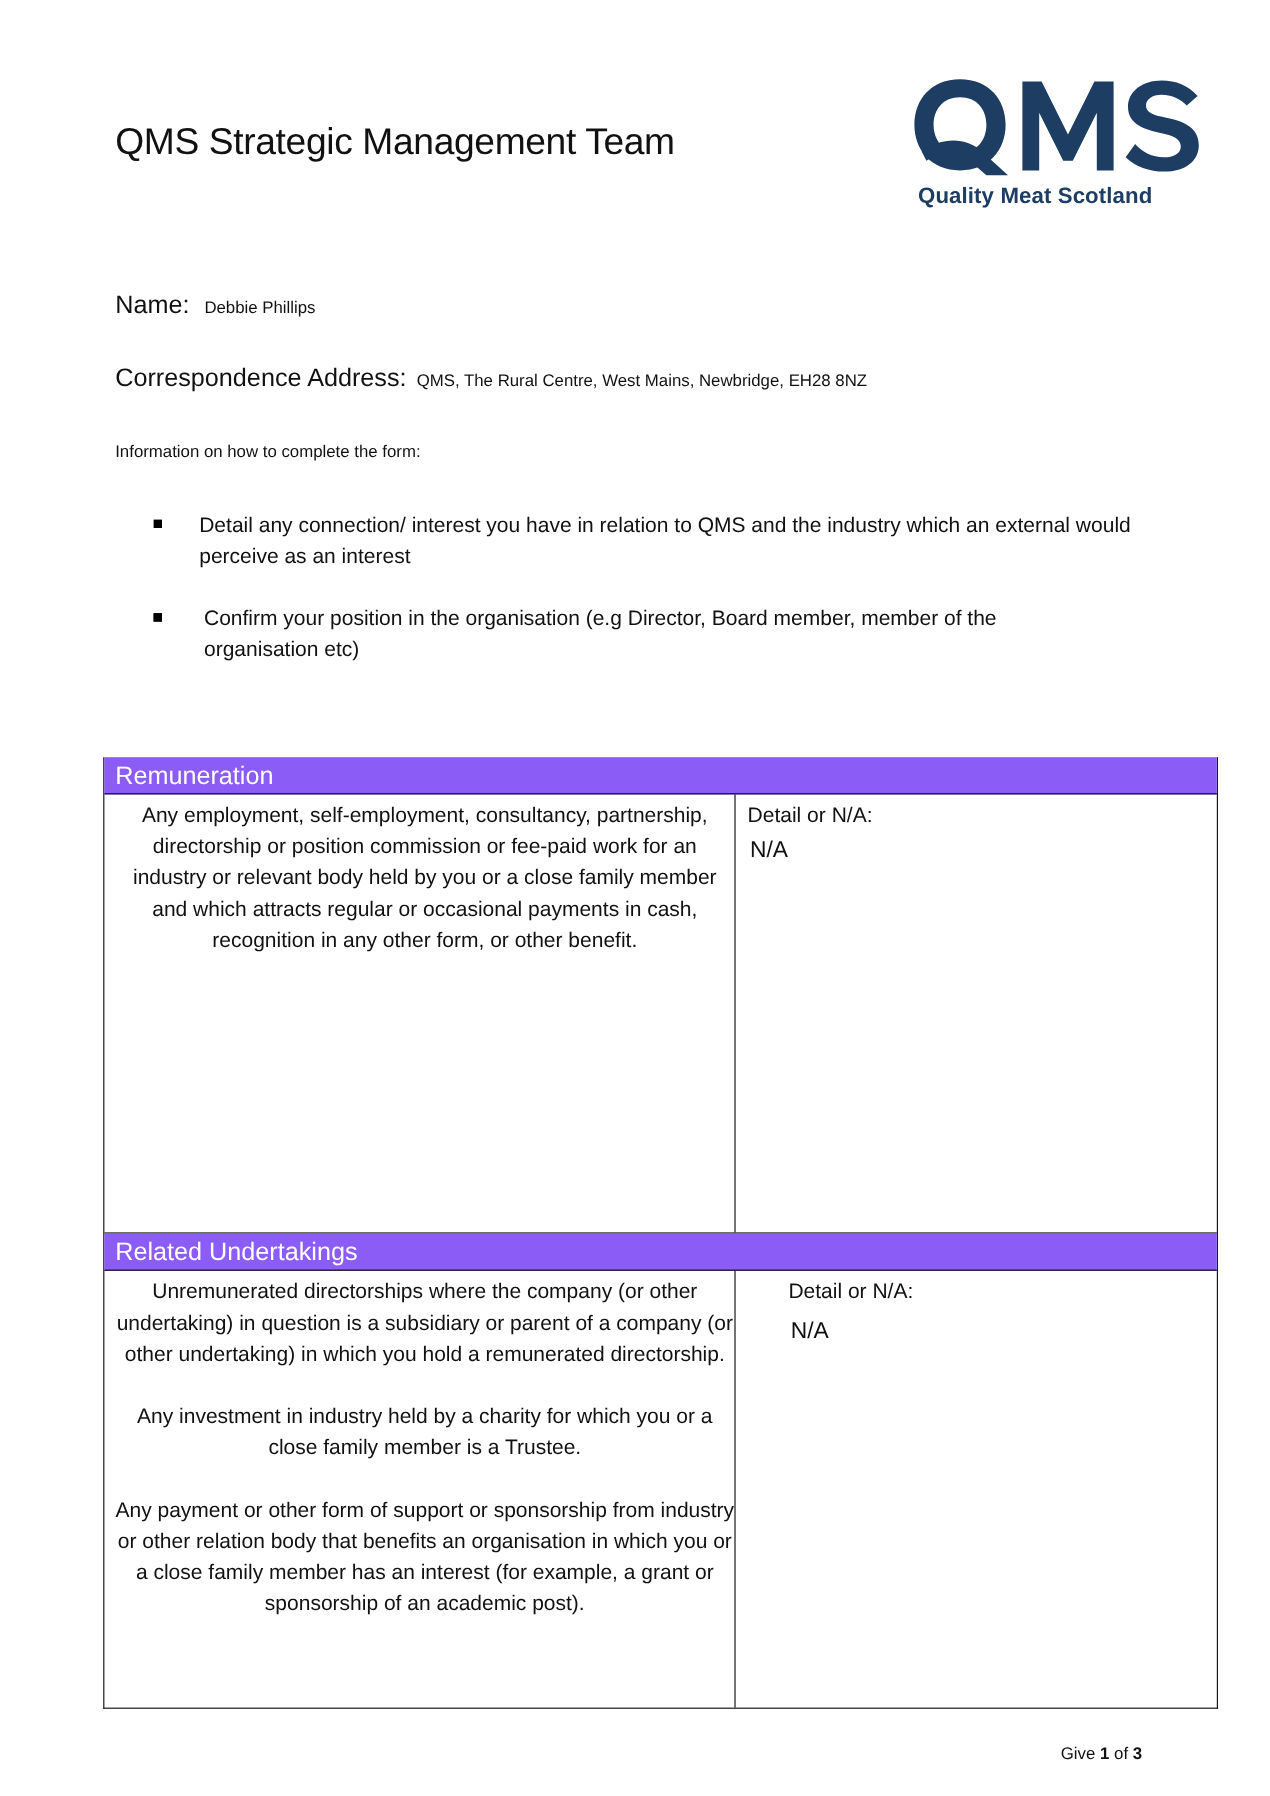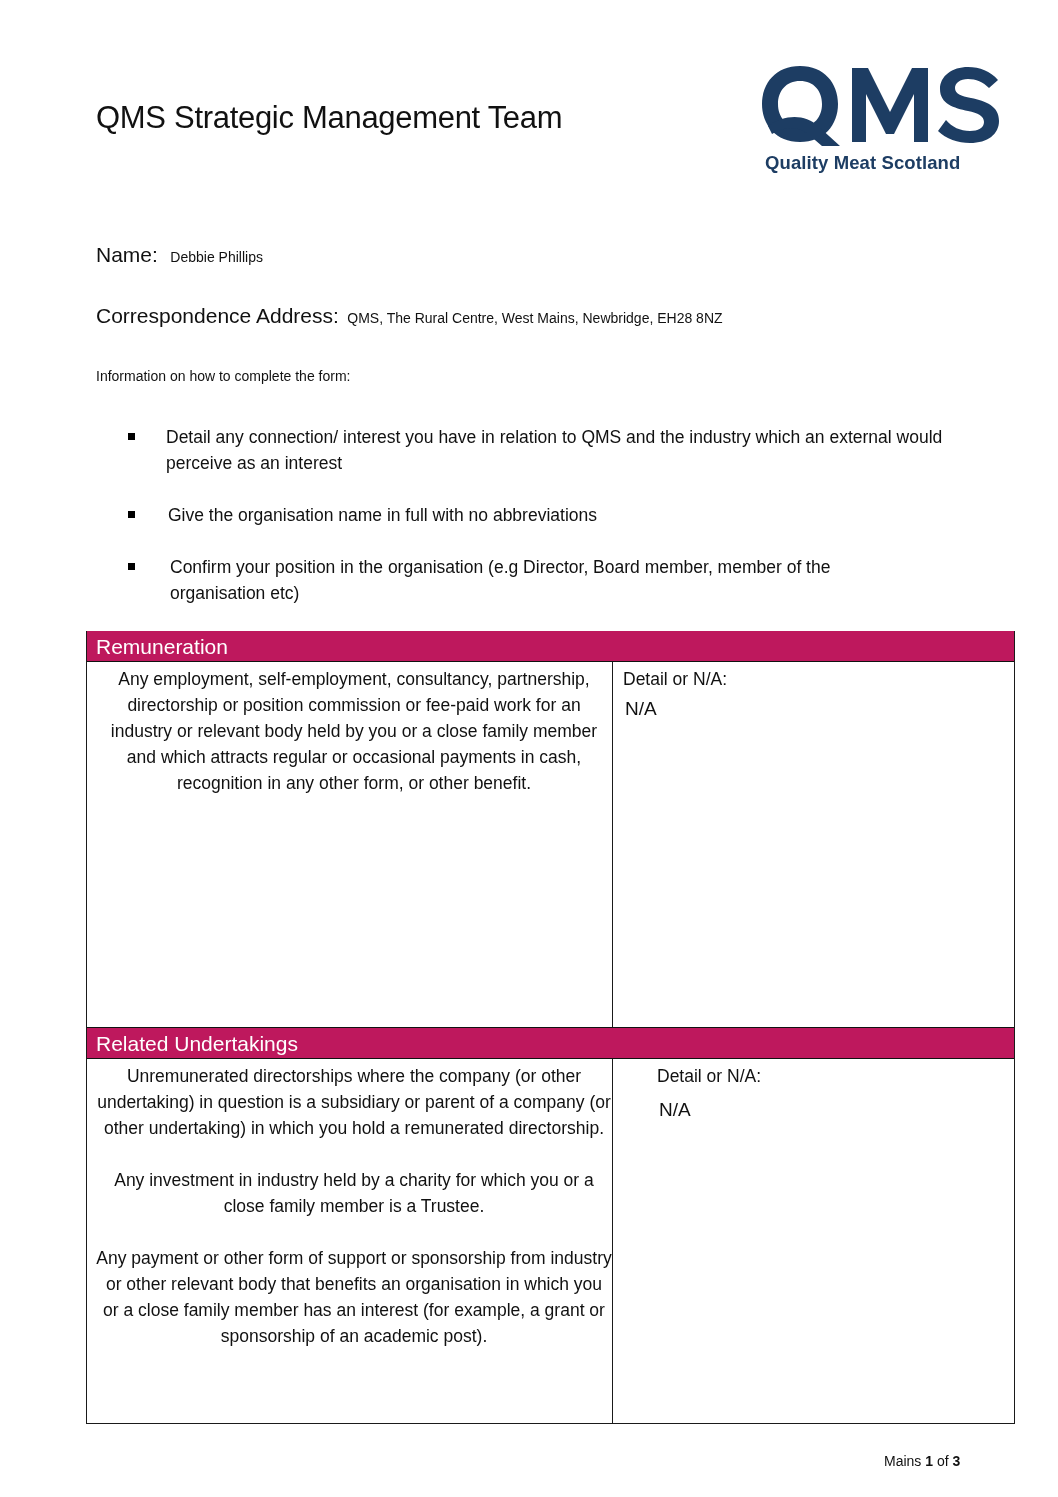--- a/index.html
+++ b/index.html
@@ -25,21 +25,21 @@
     .bullets { left: 128px; top: 424px; width: 880px; font-size: 17.5px; line-height: 26px; color: #111; }
     .bullet { position: relative; padding-left: 38px; margin-bottom: 26px; }
     .bullet .mark {
       position: absolute; left: 0; top: 9px; width: 7px; height: 7px; background: #000;
     }
     .table {
       left: 86px; top: 631px; width: 929px; border: 1.5px solid #1a1a1a;
       border-top: none; box-sizing: border-box;
     }
     .section-header {
-      background: #be185d; color: #ffffff; font-size: 21px; height: 30px; line-height: 32px;
+      background: #8b5cf6; color: #ffffff; font-size: 21px; height: 30px; line-height: 32px;
       padding-left: 9px; border-bottom: 1.5px solid #111;
     }
     .section-row { display: flex; }
     .section-left {
       width: 526px; border-right: 1.5px solid #1a1a1a; padding: 4px 0 0 9px;
       font-size: 17.5px; line-height: 26px; color: #111; box-sizing: border-box; text-align: center;
     }
     .section-right { flex: 1; padding: 4px 0 0 10px; font-size: 17.5px; line-height: 26px; color: #111; }
     .detail-value { font-size: 19px; margin-top: 8px; margin-left: 2px; }
     .para { margin-bottom: 26px; }
@@ -90,21 +90,20 @@
 
 <div class="abs info-heading">Information on how to complete the form:</div>
 
 <div class="abs bullets">
   <div class="bullet">
     <span class="mark"></span>
     <span>Detail any connection/ interest you have in relation to QMS and the industry which an external would perceive as an interest</span>
   </div>
   <div class="bullet" style="padding-left:40px;">
     <span class="mark"></span>
-    <span>Give the organisation name in full with no abbreviations</span>
   </div>
   <div class="bullet" style="padding-left:42px; width:760px;">
     <span class="mark"></span>
     <span>Confirm your position in the organisation (e.g Director, Board member, member of the organisation etc)</span>
   </div>
 </div>
 
 <div class="abs table">
 
   <div class="section-header">Remuneration</div>
@@ -116,27 +115,27 @@
       <div>Detail or N/A:</div>
       <div class="detail-value" style="margin-top:4px;">N/A</div>
     </div>
   </div>
 
   <div class="section-header">Related Undertakings</div>
   <div class="section-row" style="height:364px;gap:34px;">
     <div class="section-left">
       <div class="para">Unremunerated directorships where the company (or other undertaking) in question is a subsidiary or parent of a company (or other undertaking) in which you hold a remunerated directorship.</div>
       <div class="para">Any investment in industry held by a charity for which you or a close family member is a Trustee.</div>
-      <div class="para">Any payment or other form of support or sponsorship from industry or other relevant body that benefits an organisation in which you or a close family member has an interest (for example, a grant or sponsorship of an academic post).</div>
+      <div class="para">Any payment or other form of support or sponsorship from industry or other relation body that benefits an organisation in which you or a close family member has an interest (for example, a grant or sponsorship of an academic post).</div>
     </div>
     <div class="section-right">
       <div>Detail or N/A:</div>
       <div class="detail-value" style="margin-top:8px;">N/A</div>
     </div>
   </div>
 </div>
 
 <div class="abs footer">
-  <span>Mains</span>
+  <span>Give</span>
   <b>1</b>
   <span>of</span>
   <b>3</b>
 </div>
 
 </body></html>

